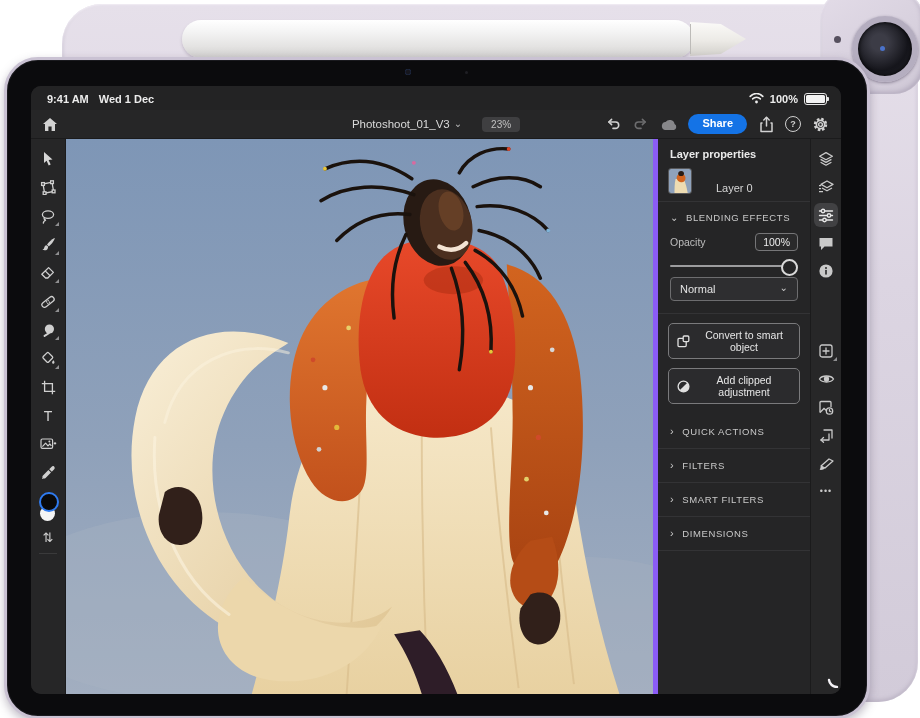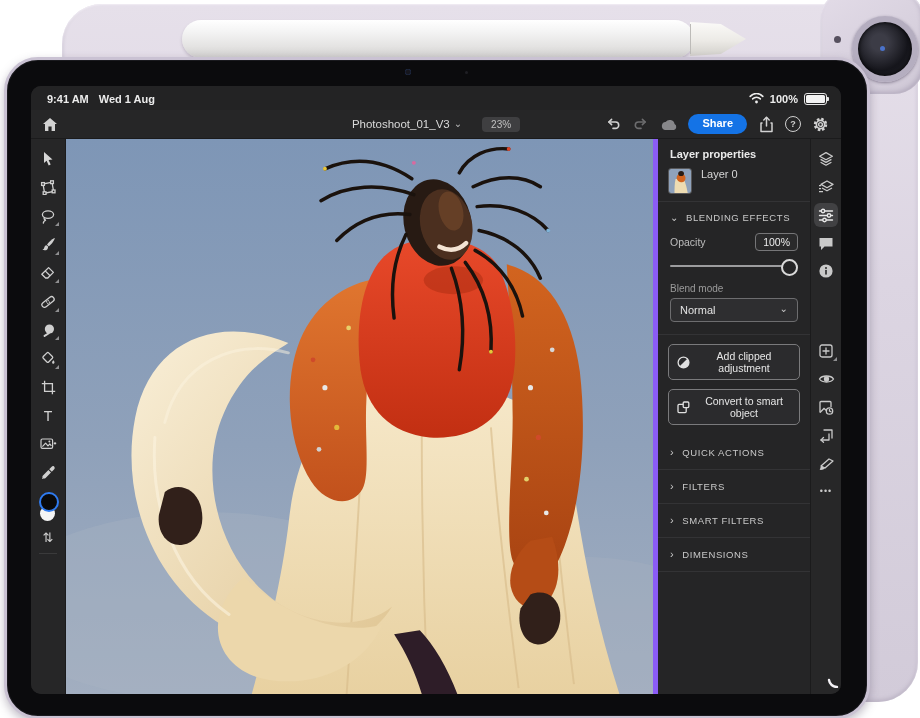--- a/index.html
+++ b/index.html
@@ -68,21 +68,21 @@
   .swatch-fg{position:absolute;left:4px;top:0;width:16px;height:16px;border-radius:50%;background:#0a0a0a;border:2.5px solid #2f7bf0;}
   .swap-glyph{color:#cfcfcf;font-size:13px;margin:4px 0 6px;}
   .tb-divider{width:18px;height:1px;background:#3a3a3b;margin-top:2px;}
 
   .canvas{flex:1;position:relative;min-width:0;background:#8fa2bb;}
   .canvas svg{position:absolute;inset:0;width:100%;height:100%;display:block;}
 
   
   .props{width:152px;flex:0 0 auto;background:#252526;border-left:5px solid #8b5cf6;color:#d6d6d6;font-size:11px;overflow:hidden;}
   .props-title{font-size:11px;font-weight:bold;color:#eaeaea;padding:9px 12px 5px;}
-  .layer-row{display:flex;align-items:flex-start;gap:9px;padding:3px 10px 7px;border-bottom:1px solid #333335;}
+  .layer-row{display:flex;align-items:flex-end;gap:24px;padding:3px 10px 7px;border-bottom:1px solid #333335;}
   .layer-thumb{width:22px;height:24px;border-radius:3px;border:1px solid #58585a;overflow:hidden;flex:0 0 auto;}
   .layer-thumb svg{display:block;width:100%;height:100%;}
   .layer-name{font-size:11px;color:#d6d6d6;}
   .sec-hdr{display:flex;align-items:center;gap:7px;padding:10px 12px 6px;font-size:9.5px;letter-spacing:.6px;color:#c9c9c9;}
   .sec-hdr .chev{font-size:10px;color:#c9c9c9;line-height:1;}
   .opacity-row{display:flex;align-items:center;justify-content:space-between;padding:4px 12px 2px;}
   .opacity-label{font-size:10.5px;color:#bdbdbd;}
   .opacity-value{border:1px solid #767678;border-radius:4px;padding:2px 7px;font-size:10.5px;color:#ececec;background:#2a2a2b;}
   .slider{position:relative;height:18px;margin:4px 12px 2px;}
   .slider .track{position:absolute;left:0;right:0;top:8px;height:2px;background:#9c9c9e;border-radius:1px;}
@@ -129,21 +129,21 @@
 
   <div class="ipad-front">
     <div class="front-cam"></div>
     <div class="front-cam2"></div>
 
     <div class="screen">
 
       <div class="status-bar">
         <div class="sb-left">
           <span>9:41 AM</span>
-          <span>Wed 1 Aug</span>
+          <span>Wed 1 Dec</span>
         </div>
         <div class="sb-right">
           <span>
             <svg width="15" height="11" viewBox="0 0 15 11">
                 <g fill="none" stroke="#ececec" stroke-width="1.5" stroke-linecap="round">
                   <path d="M1.2,3.4 C4.8,-0.4 10.2,-0.4 13.8,3.4" stroke-width="1.6"></path>
                   <path d="M3.6,5.9 C5.9,3.6 9.1,3.6 11.4,5.9"></path>
                   <circle cx="7.5" cy="9" r="1.4" fill="#ececec" stroke="none"></circle>
                 </g>
               </svg>
@@ -454,41 +454,40 @@
 
           <div class="opacity-row">
             <span class="opacity-label">Opacity</span>
             <span class="opacity-value">100%</span>
           </div>
           <div class="slider">
             <span class="track"></span>
             <span class="knob"></span>
           </div>
 
-          <div class="blend-label">Blend mode</div>
           <div class="dropdown">
             <span>Normal</span>
             <span class="chev">⌄</span>
           </div>
 
           <div class="panel-divider"></div>
 
+          <button class="pbtn">
+            <svg width="13" height="13" viewBox="0 0 13 13">
+                <rect x="1" y="3.4" width="8.2" height="8.2" rx="1" fill="none" stroke="#e0e0e0" stroke-width="1.3"></rect>
+                <rect x="6.2" y="1" width="5.6" height="5.6" rx="1" fill="#2b2b2d" stroke="#e0e0e0" stroke-width="1.3"></rect>
+              </svg>
+            <span>Convert to smart object</span>
+          </button>
           <button class="pbtn">
             <svg width="13" height="13" viewBox="0 0 13 13">
                 <circle cx="6.5" cy="6.5" r="5.4" fill="none" stroke="#e0e0e0" stroke-width="1.3"></circle>
                 <path d="M6.5,1.1 A5.4,5.4 0 0 1 6.5,11.9 Z" fill="#e0e0e0" transform="rotate(45 6.5 6.5)"></path>
               </svg>
             <span>Add clipped adjustment</span>
-          </button>
-          <button class="pbtn">
-            <svg width="13" height="13" viewBox="0 0 13 13">
-                <rect x="1" y="3.4" width="8.2" height="8.2" rx="1" fill="none" stroke="#e0e0e0" stroke-width="1.3"></rect>
-                <rect x="6.2" y="1" width="5.6" height="5.6" rx="1" fill="#2b2b2d" stroke="#e0e0e0" stroke-width="1.3"></rect>
-              </svg>
-            <span>Convert to smart object</span>
           </button>
 
           <div class="collapse-row">
             <span class="chev">›</span>
             <span>QUICK ACTIONS</span>
           </div>
           <div class="collapse-row">
             <span class="chev">›</span>
             <span>FILTERS</span>
           </div>

